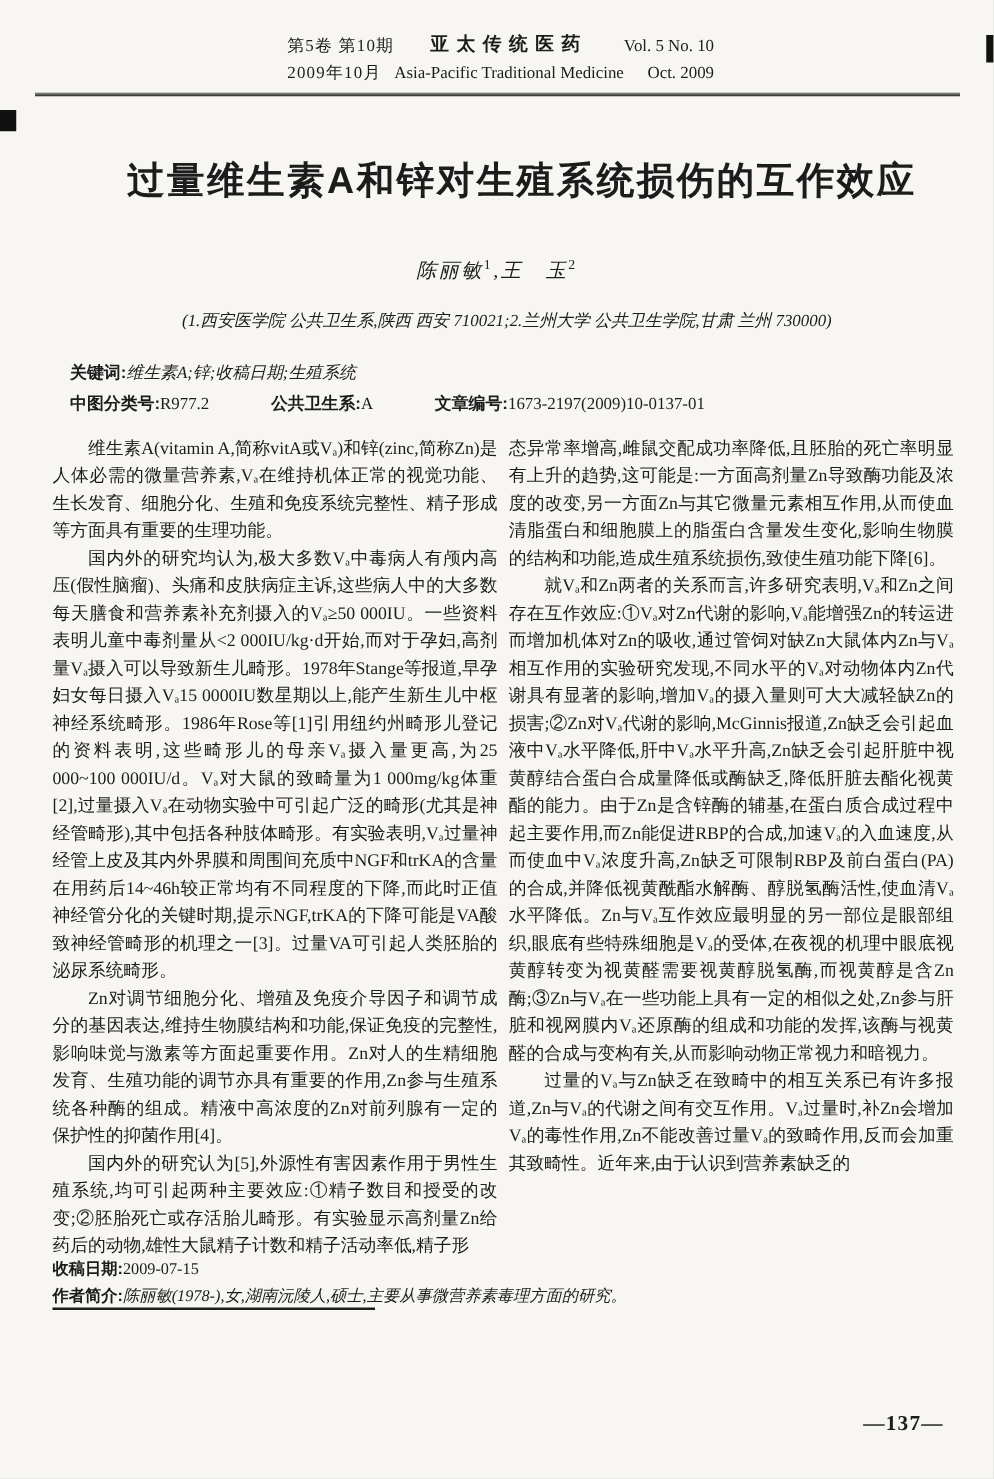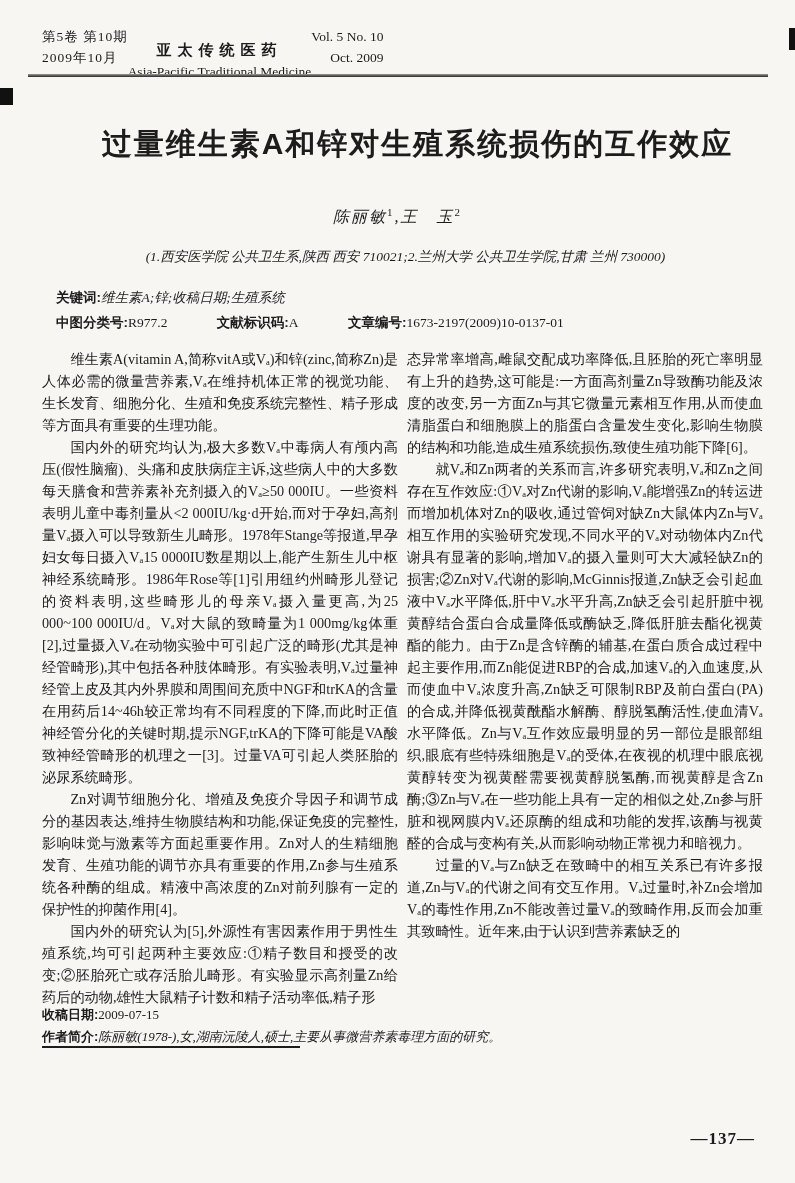--- a/index.html
+++ b/index.html
@@ -14,25 +14,25 @@
     overflow: hidden;
   }
   
   .artifact { position: absolute; background: #111; }
   .artifact-left { left: 0; top: 88px; width: 13px; height: 17px; }
   .artifact-topright { right: 0; top: 28px; width: 6px; height: 22px; }
 
   
   .header {
     position: absolute; top: 26px; left: 42px; right: 36px;
-    display: flex; justify-content: flex-start; align-items: flex-start;
+    display: flex; justify-content: center; align-items: flex-start;
     font-size: 13.5px; line-height: 21px;
   }
   .h-left { text-align: left; letter-spacing: 1px; }
-  .h-center { text-align: center; margin-top: 14px; }
+  .h-center { text-align: center; }
   .h-right { text-align: right; }
   .journal-cn { font-size: 15px; letter-spacing: 6px; font-weight: bold; }
   .header-rule {
     position: absolute; top: 74px; left: 28px; width: 740px; height: 3px;
     background: linear-gradient(#9a9a96, #262626);
   }
 
   
   .title {
     position: absolute; top: 124px; left: 0; width: 100%;
@@ -125,21 +125,21 @@
   <div class="authors"><span>陈丽敏</span><sup>1</sup><span>,</span><span>王　玉</span><sup>2</sup></div>
 
   <div class="affiliation">(1.西安医学院 公共卫生系,陕西 西安 710021;2.兰州大学 公共卫生学院,甘肃 兰州 730000)</div>
 
   <div class="kw-line">
     <span class="lbl">关键词:</span><span class="kai">维生素A;锌;收稿日期;生殖系统</span>
   </div>
 
   <div class="clc-line">
     <span class="clc-seg"><span class="lbl">中图分类号:</span><span>R977.2</span></span>
-    <span class="clc-seg"><span class="lbl">文献标识码:</span><span>A</span></span>
+    <span class="clc-seg"><span class="lbl">公共卫生系:</span><span>A</span></span>
     <span class="clc-seg"><span class="lbl">文章编号:</span><span>1673-2197(2009)10-0137-01</span></span>
   </div>
 
   <div class="col col-left">
     <p>维生素A(vitamin A,简称vitA或Vₐ)和锌(zinc,简称Zn)是人体必需的微量营养素,Vₐ在维持机体正常的视觉功能、生长发育、细胞分化、生殖和免疫系统完整性、精子形成等方面具有重要的生理功能。</p>
     <p>国内外的研究均认为,极大多数Vₐ中毒病人有颅内高压(假性脑瘤)、头痛和皮肤病症主诉,这些病人中的大多数每天膳食和营养素补充剂摄入的Vₐ≥50 000IU。一些资料表明儿童中毒剂量从&lt;2 000IU/kg·d开始,而对于孕妇,高剂量Vₐ摄入可以导致新生儿畸形。1978年Stange等报道,早孕妇女每日摄入Vₐ15 0000IU数星期以上,能产生新生儿中枢神经系统畸形。1986年Rose等[1]引用纽约州畸形儿登记的资料表明,这些畸形儿的母亲Vₐ摄入量更高,为25 000~100 000IU/d。Vₐ对大鼠的致畸量为1 000mg/kg体重[2],过量摄入Vₐ在动物实验中可引起广泛的畸形(尤其是神经管畸形),其中包括各种肢体畸形。有实验表明,Vₐ过量神经管上皮及其内外界膜和周围间充质中NGF和trKA的含量在用药后14~46h较正常均有不同程度的下降,而此时正值神经管分化的关键时期,提示NGF,trKA的下降可能是VA酸致神经管畸形的机理之一[3]。过量VA可引起人类胚胎的泌尿系统畸形。</p>
     <p>Zn对调节细胞分化、增殖及免疫介导因子和调节成分的基因表达,维持生物膜结构和功能,保证免疫的完整性,影响味觉与激素等方面起重要作用。Zn对人的生精细胞发育、生殖功能的调节亦具有重要的作用,Zn参与生殖系统各种酶的组成。精液中高浓度的Zn对前列腺有一定的保护性的抑菌作用[4]。</p>
     <p>国内外的研究认为[5],外源性有害因素作用于男性生殖系统,均可引起两种主要效应:①精子数目和授受的改变;②胚胎死亡或存活胎儿畸形。有实验显示高剂量Zn给药后的动物,雄性大鼠精子计数和精子活动率低,精子形</p>
   </div>
 

